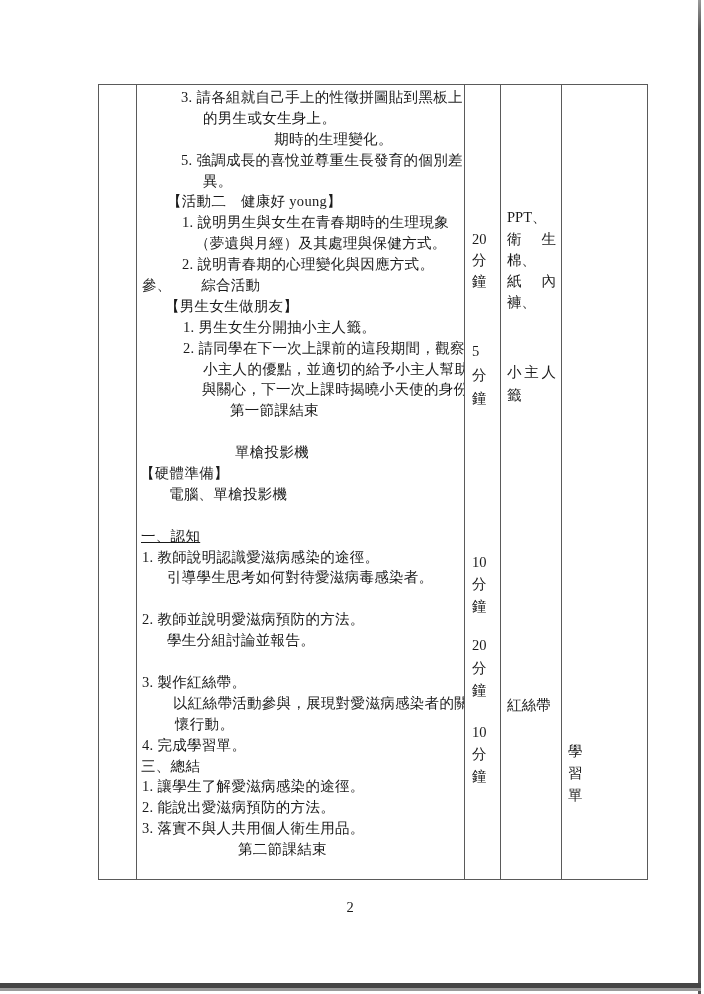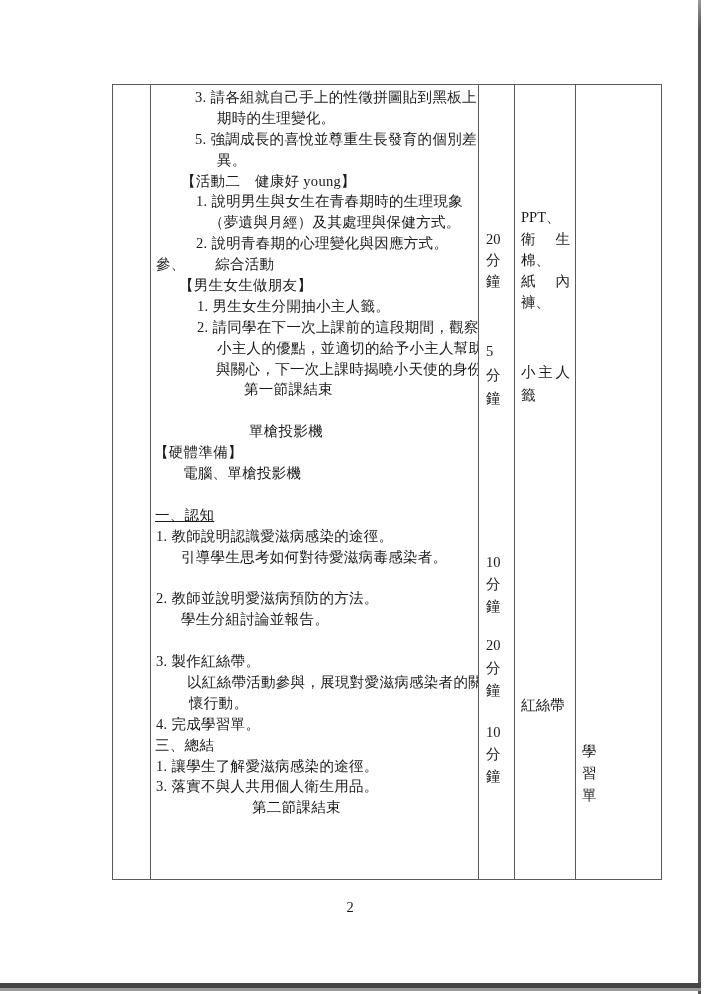--- a/index.html
+++ b/index.html
@@ -8,21 +8,21 @@
     font-family:"Liberation Serif","DejaVu Serif",serif;color:#1a1a1a;
   }
   
   .shadow-right{position:absolute;top:0;left:698px;width:3px;height:994px;
     background:linear-gradient(to bottom,#9a9a9a 0,#565656 30px,#565656 100%);}
   .shadow-bottom{position:absolute;top:983px;left:0;width:701px;height:5px;background:#454545;}
   .shadow-bottom2{position:absolute;top:988px;left:0;width:701px;height:3px;background:#9a9a9a;}
 
   
   .doc-table{
-    position:absolute;left:112px;top:84px;width:550px;height:796px;
+    position:absolute;left:98px;top:84px;width:550px;height:796px;
     border:1px solid #5a5a5a;box-sizing:border-box;display:flex;
     font-size:14.5px;
   }
   .col{box-sizing:border-box;height:100%;border-right:1px solid #5a5a5a;position:relative;}
   .col:last-child{border-right:none;}
   .col-blank{width:38px;}
   .col-main{width:328px;padding-top:2px;overflow:hidden;}
   .col-time{width:36px;}
   .col-res{width:61px;}
   .col-aid{width:37px;}
@@ -36,21 +36,22 @@
 
   .page-num{position:absolute;top:899px;left:0;width:700px;text-align:center;font-size:14.5px;}
 </style>
 </head>
 <body>
 
 <div class="doc-table">
   <div class="col col-blank"></div>
   <div class="col col-main">
       <div class="pline" style="padding-left: 44px;">3. 請各組就自己手上的性徵拼圖貼到黑板上</div>
-      <div class="pline" style="padding-left: 66px;">期時的生理變化。</div>
+      <div class="pline" style="padding-left: 66px;">的男生或女生身上。</div>
+      <div class="pline" style="padding-left: 66px; text-align: center;">期時的生理變化。</div>
       <div class="pline" style="padding-left: 44px;">5. 強調成長的喜悅並尊重生長發育的個別差</div>
       <div class="pline" style="padding-left: 66px;">異。</div>
       <div class="pline" style="padding-left: 30px;">【活動二　健康好 young】</div>
       <div class="pline" style="padding-left: 45px;">1. 說明男生與女生在青春期時的生理現象</div>
       <div class="pline" style="padding-left: 58px;">（夢遺與月經）及其處理與保健方式。</div>
       <div class="pline" style="padding-left: 45px;">2. 說明青春期的心理變化與因應方式。</div>
       <div class="pline" style="padding-left: 5px;">參、　　綜合活動</div>
       <div class="pline" style="padding-left: 28px;">【男生女生做朋友】</div>
       <div class="pline" style="padding-left: 46px;">1. 男生女生分開抽小主人籤。</div>
       <div class="pline" style="padding-left: 46px; text-align: center;">2. 請同學在下一次上課前的這段期間，觀察</div>
@@ -68,20 +69,21 @@
       <div class="pline" style="padding-left: 0px;"></div>
       <div class="pline" style="padding-left: 5px;">2. 教師並說明愛滋病預防的方法。</div>
       <div class="pline" style="padding-left: 30px;">學生分組討論並報告。</div>
       <div class="pline" style="padding-left: 0px;"></div>
       <div class="pline" style="padding-left: 5px;">3. 製作紅絲帶。</div>
       <div class="pline" style="padding-left: 36px;">以紅絲帶活動參與，展現對愛滋病感染者的關</div>
       <div class="pline" style="padding-left: 38px;">懷行動。</div>
       <div class="pline" style="padding-left: 5px;">4. 完成學習單。</div>
       <div class="pline" style="padding-left: 4px;">三、總結</div>
       <div class="pline" style="padding-left: 5px;">1. 讓學生了解愛滋病感染的途徑。</div>
+      <div class="pline" style="padding-left: 5px;">2. 能說出愛滋病預防的方法。</div>
       <div class="pline" style="padding-left: 5px;">3. 落實不與人共用個人衛生用品。</div>
       <div class="pline" style="padding-left: 101px;">第二節課結束</div>
     </div>
   <div class="col col-time">
       <span class="cell-abs" style="top: 146px;">20</span>
       <span class="cell-abs" style="top: 167px;">分</span>
       <span class="cell-abs" style="top: 188px;">鐘</span>
       <span class="cell-abs" style="top: 258px;">5</span>
       <span class="cell-abs" style="top: 282px;">分</span>
       <span class="cell-abs" style="top: 305px;">鐘</span>

